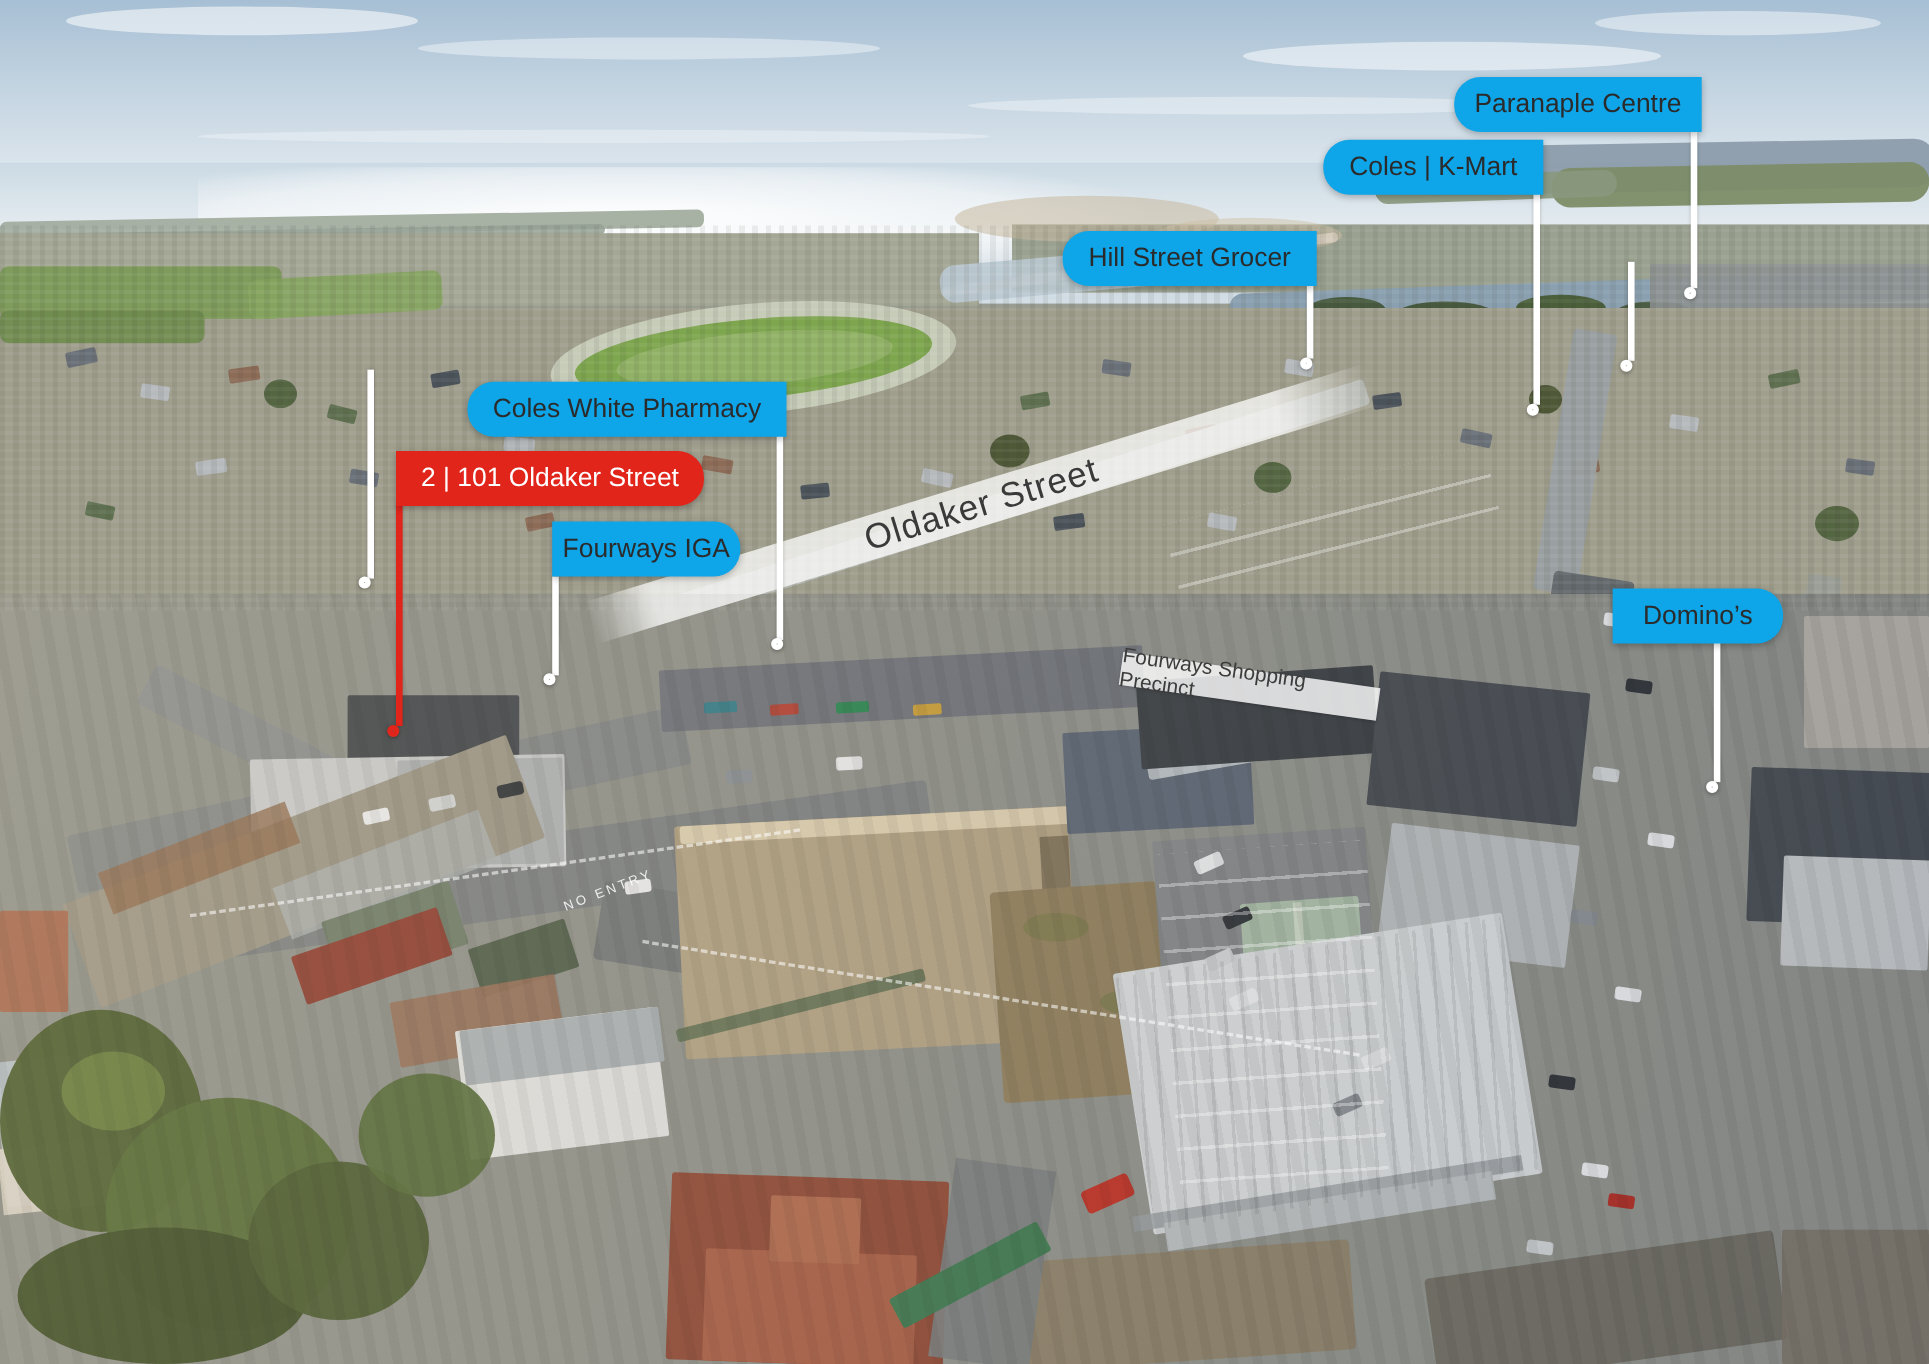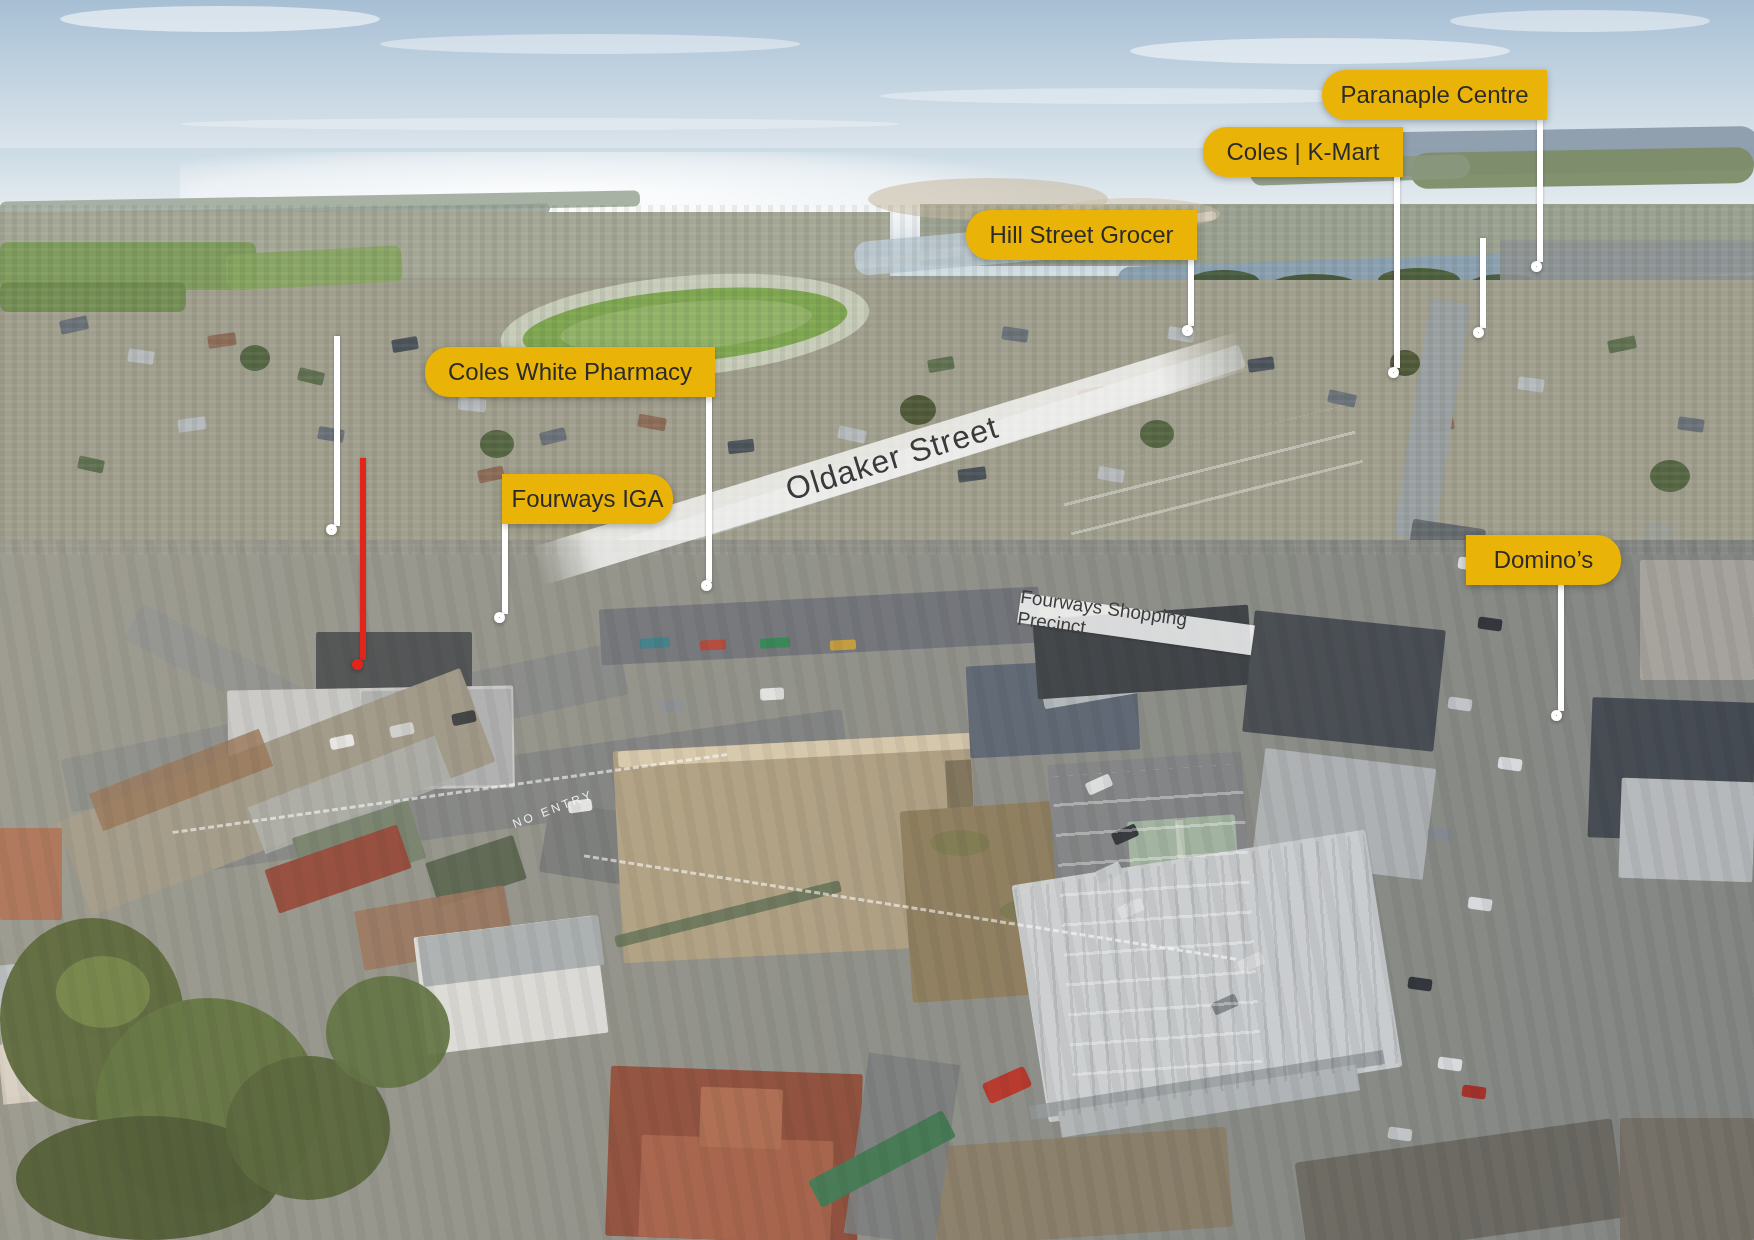--- a/index.html
+++ b/index.html
@@ -22,21 +22,21 @@
                   repeating-linear-gradient(80deg,rgba(0,0,0,.05) 0 9px,rgba(255,255,255,0) 9px 22px);}
   .bays{position:absolute;background:repeating-linear-gradient(0deg,rgba(255,255,255,.55) 0 3px,rgba(0,0,0,0) 3px 30px);opacity:.6;}
   .ribs{position:absolute;background:repeating-linear-gradient(95deg,rgba(0,0,0,.08) 0 3px,rgba(255,255,255,0) 3px 16px);}
   .dash{position:absolute;border-top:3px dashed rgba(255,255,255,.55);}
   
   .lead{position:absolute;width:6px;background:#fff;box-shadow:0 0 3px rgba(0,0,0,.25);}
   .lead.red{background:var(--red);}
   .ring{position:absolute;width:11px;height:11px;border:5px solid #fff;border-radius:50%;
         box-shadow:0 1px 4px rgba(0,0,0,.35);}
   .ring.red{border-color:var(--red);}
-  .lbl{position:absolute;height:50px;line-height:50px;background:#eab308;color:#2b2b2b;
+  .lbl{position:absolute;height:50px;line-height:50px;background:#0ea5e9;color:#2b2b2b;
        font-size:24px;text-align:center;white-space:nowrap;
        box-shadow:0 2px 7px rgba(0,0,0,.28);}
   .sq-l{border-radius:0 24px 24px 0;}   
   .sq-r{border-radius:24px 0 0 24px;}   
   .lbl.red{background:var(--red);color:#fff;}
   .street-band{position:absolute;left:522px;top:438px;width:740px;height:40px;
        transform:rotate(-17deg);display:flex;align-items:center;justify-content:center;
        font-size:32px;color:#3a3a3a;letter-spacing:1px;
        background:linear-gradient(90deg,rgba(255,255,255,0) 0%,rgba(255,255,255,.74) 8%,rgba(255,255,255,.74) 88%,rgba(255,255,255,0) 100%);}
   .precinct{position:absolute;left:1018px;top:609px;width:236px;height:30px;
@@ -234,18 +234,19 @@
   <div class="ring" style="left:701px;top:580px;"></div>
   <div class="ring red" style="left:352px;top:659px;"></div>
   <div class="ring" style="left:494px;top:612px;"></div>
   <div class="ring" style="left:1182px;top:325px;"></div>
   <div class="ring" style="left:1388px;top:367px;"></div>
   <div class="ring" style="left:1531px;top:261px;"></div>
   <div class="ring" style="left:1473px;top:327px;"></div>
   <div class="ring" style="left:1551px;top:710px;"></div>
 
   <div class="lbl sq-r" style="right:1039px;top:347px;width:290px;">Coles White Pharmacy</div>
+  <div class="lbl red sq-l" style="left:360px;top:410px;width:280px;">2 | 101 Oldaker Street</div>
   <div class="lbl sq-l" style="left:502px;top:474px;width:171px;">Fourways IGA</div>
   <div class="lbl sq-r" style="right:351px;top:127px;width:200px;">Coles | K-Mart</div>
   <div class="lbl sq-r" style="right:557px;top:210px;width:231px;">Hill Street Grocer</div>
   <div class="lbl sq-r" style="right:207px;top:70px;width:225px;">Paranaple Centre</div>
   <div class="lbl sq-l" style="left:1466px;top:535px;width:155px;">Domino’s</div>
 </div>
 
 </body></html>

